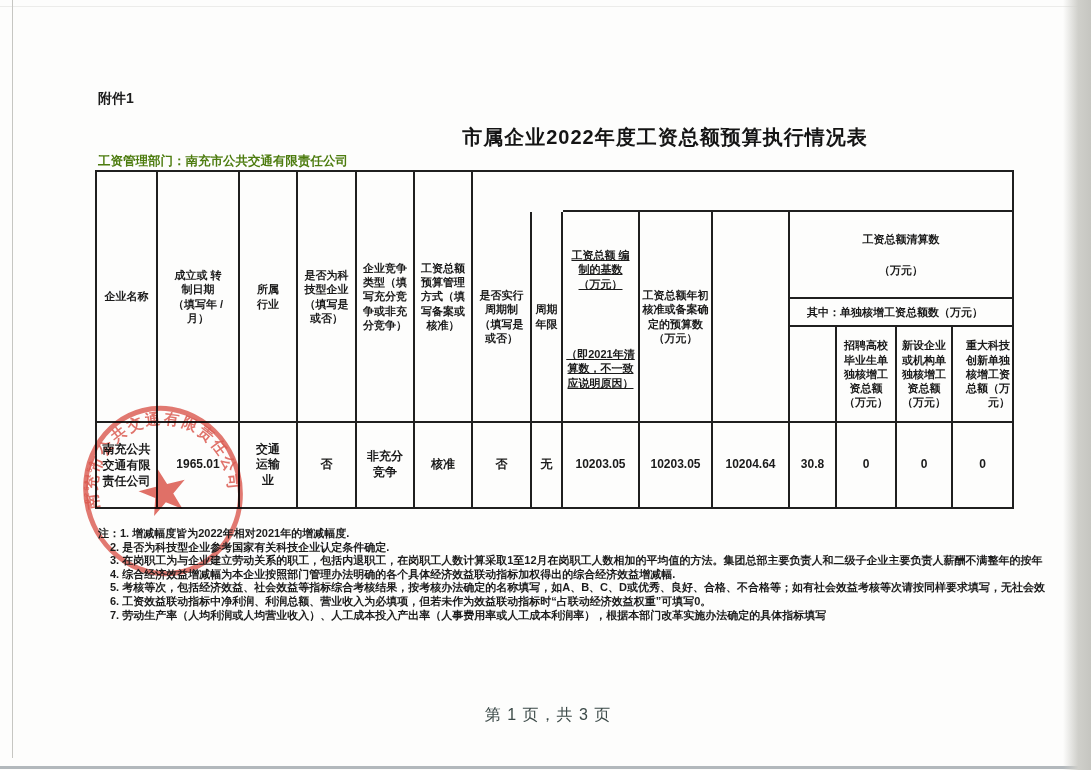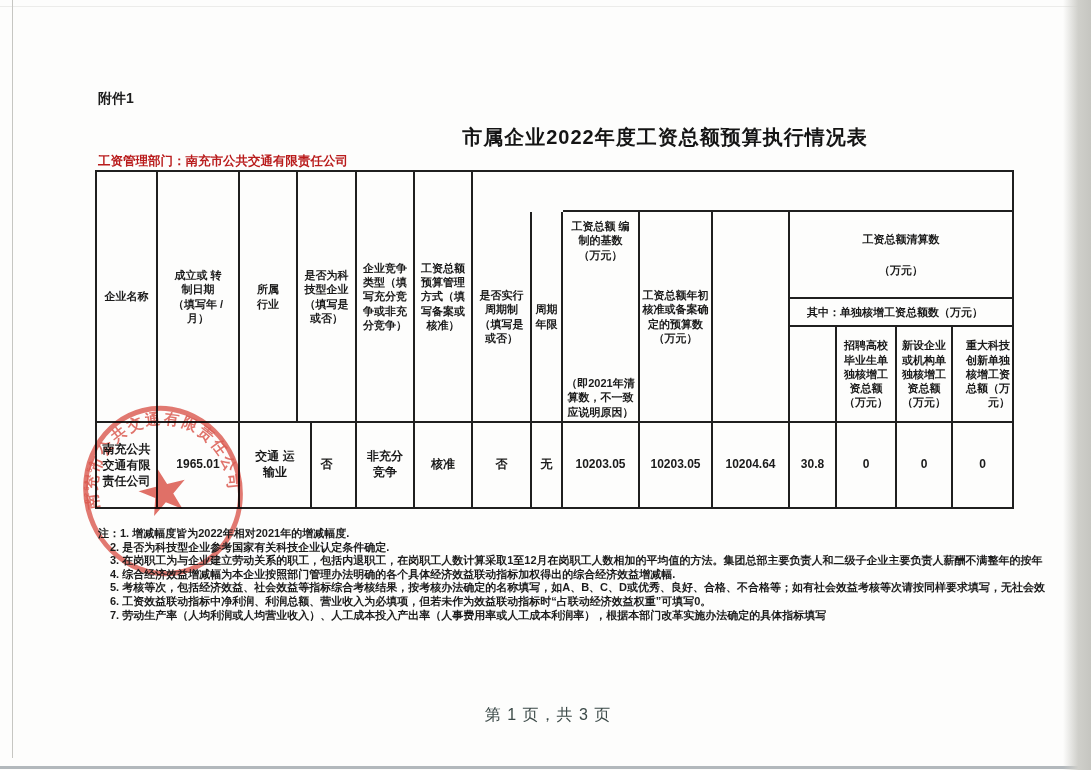--- a/index.html
+++ b/index.html
@@ -8,33 +8,33 @@
   
   .scan-left-line{position:absolute;left:12px;top:0;width:1px;height:758px;background:#c6c6c2;}
   .scan-bottom-line{position:absolute;left:0;top:766px;width:100%;height:3px;background:#b2b8bc;}
   .scan-right-band{position:absolute;right:0;top:0;width:28px;height:770px;
     background:linear-gradient(to right, rgba(205,205,200,0) 0%, #cfcfca 55%, #c6c6c1 100%);}
   .scan-top-line{position:absolute;left:0;top:6px;width:100%;height:1px;background:#ececea;}
 
   .attach{position:absolute;left:98px;top:90px;font-size:14px;font-weight:700;color:#1c1c1c;}
   .title{position:absolute;left:665px;top:124px;transform:translateX(-50%);
     font-size:20px;font-weight:700;color:#141414;white-space:nowrap;letter-spacing:1px;}
-  .dept{position:absolute;left:98px;top:153px;font-size:12.5px;font-weight:700;color:#b91c1c;white-space:nowrap;}
+  .dept{position:absolute;left:98px;top:153px;font-size:12.5px;font-weight:700;color:#4d7c0f;white-space:nowrap;}
 
   
   .tbl{position:absolute;left:95px;top:170px;width:915px;height:335px;
     border:2px solid #1f1f1f;box-sizing:content-box;color:#1a1a1a;}
   .tc{position:absolute;box-sizing:border-box;border-right:2px solid #1f1f1f;border-bottom:2px solid #1f1f1f;
     display:flex;flex-direction:column;align-items:center;justify-content:center;
     text-align:center;font-weight:700;font-size:11px;line-height:1.3;padding:2px;overflow:hidden;}
   .no-r{border-right:none;}
   .no-b{border-bottom:none;}
   .dc{font-size:12px;font-weight:600;}
   .dc-ent{font-weight:700;line-height:1.35;}
-  .col-base{justify-content:space-between;}
+  .col-base{justify-content:center;text-decoration:underline;}
   .col-base .blk1{margin-top:5px;padding:0 6px;}
   .col-base .blk2{margin-top:56px;padding:0 1px;}
   .grp-settle{gap:17px;}
   .strip-qizhong{flex-direction:row;justify-content:flex-start;text-align:left;padding-left:17px;white-space:nowrap;}
 
   
   .notes{position:absolute;left:98px;top:527px;width:993px;overflow:hidden;
     font-size:11px;font-weight:700;color:#1c1c1c;}
   .note-line{white-space:nowrap;line-height:13.6px;}
   .note-line.ind{padding-left:12px;}
@@ -84,21 +84,21 @@
       <span>（万元）</span>
     </div>
     <div class="tc strip-qizhong no-r" style="left:693px;top:127px;width:222px;height:28px;">其中：单独核增工资总额数（万元）</div>
     <div class="tc" style="left:693px;top:155px;width:47px;height:96px;"></div>
     <div class="tc" style="left:740px;top:155px;width:60px;height:96px;">招聘高校 毕业生单 独核增工 资总额 （万元）</div>
     <div class="tc" style="left:800px;top:155px;width:56px;height:96px;">新设企业 或机构单 独核增工 资总额 （万元）</div>
     <div class="tc no-r" style="left:856px;top:155px;width:59px;height:96px;text-align:right;">重大科技 创新单独 核增工资 总额（万 元）</div>
 
     <div class="tc dc dc-ent no-b" style="left:0;top:251px;width:61px;height:84px;">南充公共交通有限责任公司</div>
     <div class="tc dc no-b" style="left:61px;top:251px;width:82px;height:84px;">1965.01</div>
-    <div class="tc dc no-b" style="left:143px;top:251px;width:72px;height:84px;padding:0 12px;font-weight:700;">交通 运输业</div>
+    <div class="tc dc no-b" style="left:143px;top:251px;width:58px;height:84px;padding:0 12px;font-weight:700;">交通 运输业</div>
     <div class="tc dc no-b" style="left:201px;top:251px;width:59px;height:84px;font-weight:700;">否</div>
     <div class="tc dc no-b" style="left:260px;top:251px;width:58px;height:84px;padding:0 10px;font-weight:700;">非充分 竞争</div>
     <div class="tc dc no-b" style="left:318px;top:251px;width:58px;height:84px;font-weight:700;">核准</div>
     <div class="tc dc no-b" style="left:376px;top:251px;width:59px;height:84px;font-weight:700;">否</div>
     <div class="tc dc no-b" style="left:435px;top:251px;width:31px;height:84px;font-weight:700;">无</div>
     <div class="tc dc no-b" style="left:466px;top:251px;width:77px;height:84px;">10203.05</div>
     <div class="tc dc no-b" style="left:543px;top:251px;width:73px;height:84px;">10203.05</div>
     <div class="tc dc no-b" style="left:616px;top:251px;width:77px;height:84px;">10204.64</div>
     <div class="tc dc no-b" style="left:693px;top:251px;width:47px;height:84px;">30.8</div>
     <div class="tc dc no-b" style="left:740px;top:251px;width:60px;height:84px;">0</div>

